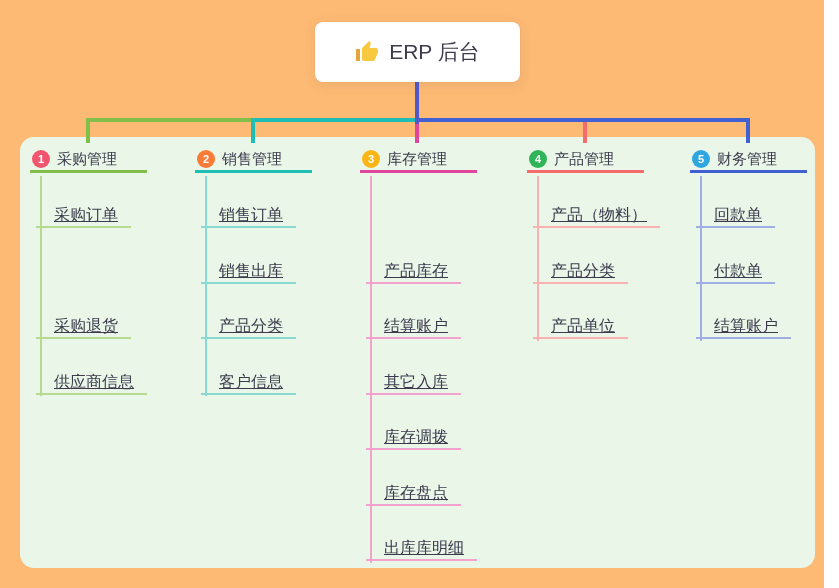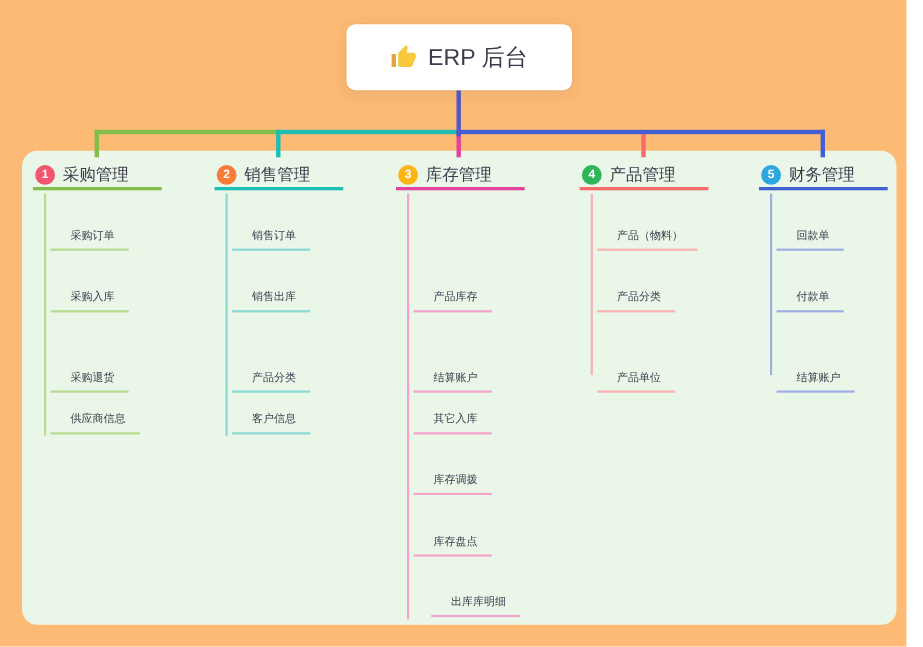--- a/index.html
+++ b/index.html
@@ -45,26 +45,26 @@
   .badge { width:18px; height:18px; border-radius:50%; background:var(--badge);
            color:#fff; font-size:11px; font-weight:bold; line-height:18px;
            text-align:center; flex:0 0 18px; }
   .branch-label { font-size:15px; color:#3B3B4D; white-space:nowrap; }
 
   .vline { position:absolute; left:10px; top:28px; width:2px; background:var(--light); }
   .b1 .vline, .b2 .vline { height:220px; }
   .b3 .vline { height:387px; }
   .b4 .vline, .b5 .vline { height:165px; }
 
-  .child { position:absolute; left:16px; height:26px; line-height:25px;
-           font-size:10px; color:#3B3B4D; white-space:nowrap;
-           padding:0 13px 0 18px; border-bottom:2px solid var(--light); cursor:pointer; }
-  .r0 { top:54px; }    .r1 { top:109.5px; } .r2 { top:165px;margin-top:18px; }
+  .child { position:absolute; left:6px; height:26px; line-height:25px;
+           font-size:16px; color:#3B3B4D; white-space:nowrap;
+           padding:0 13px 0 18px; border-bottom:2px solid var(--light); cursor:pointer;text-decoration:underline; }
+  .r0 { top:54px; }    .r1 { top:109.5px; } .r2 { top:165px; }
   .r3 { top:220.5px; } .r4 { top:276px;text-align:center; }   .r5 { top:331.5px;text-align:center; }
-  .r6 { top:387px;margin-left:16px; }
+  .r6 { top:387px; }
 </style>
 </head>
 <body>
 
 <div class="stage">
 
   <div class="panel"></div>
 
   <div class="line line-root"></div>
   <div class="line drop-red"></div>
@@ -86,21 +86,20 @@
     <span>ERP 后台</span>
   </div>
 
   <div class="branch b1">
     <div class="branch-header">
       <span class="badge">1</span>
       <span class="branch-label">采购管理</span>
     </div>
     <div class="vline"></div>
     <div class="child r0">采购订单</div>
-    <div class="child r1">采购入库</div>
     <div class="child r2">采购退货</div>
     <div class="child r3">供应商信息</div>
   </div>
 
   <div class="branch b2">
     <div class="branch-header">
       <span class="badge">2</span>
       <span class="branch-label">销售管理</span>
     </div>
     <div class="vline"></div>

